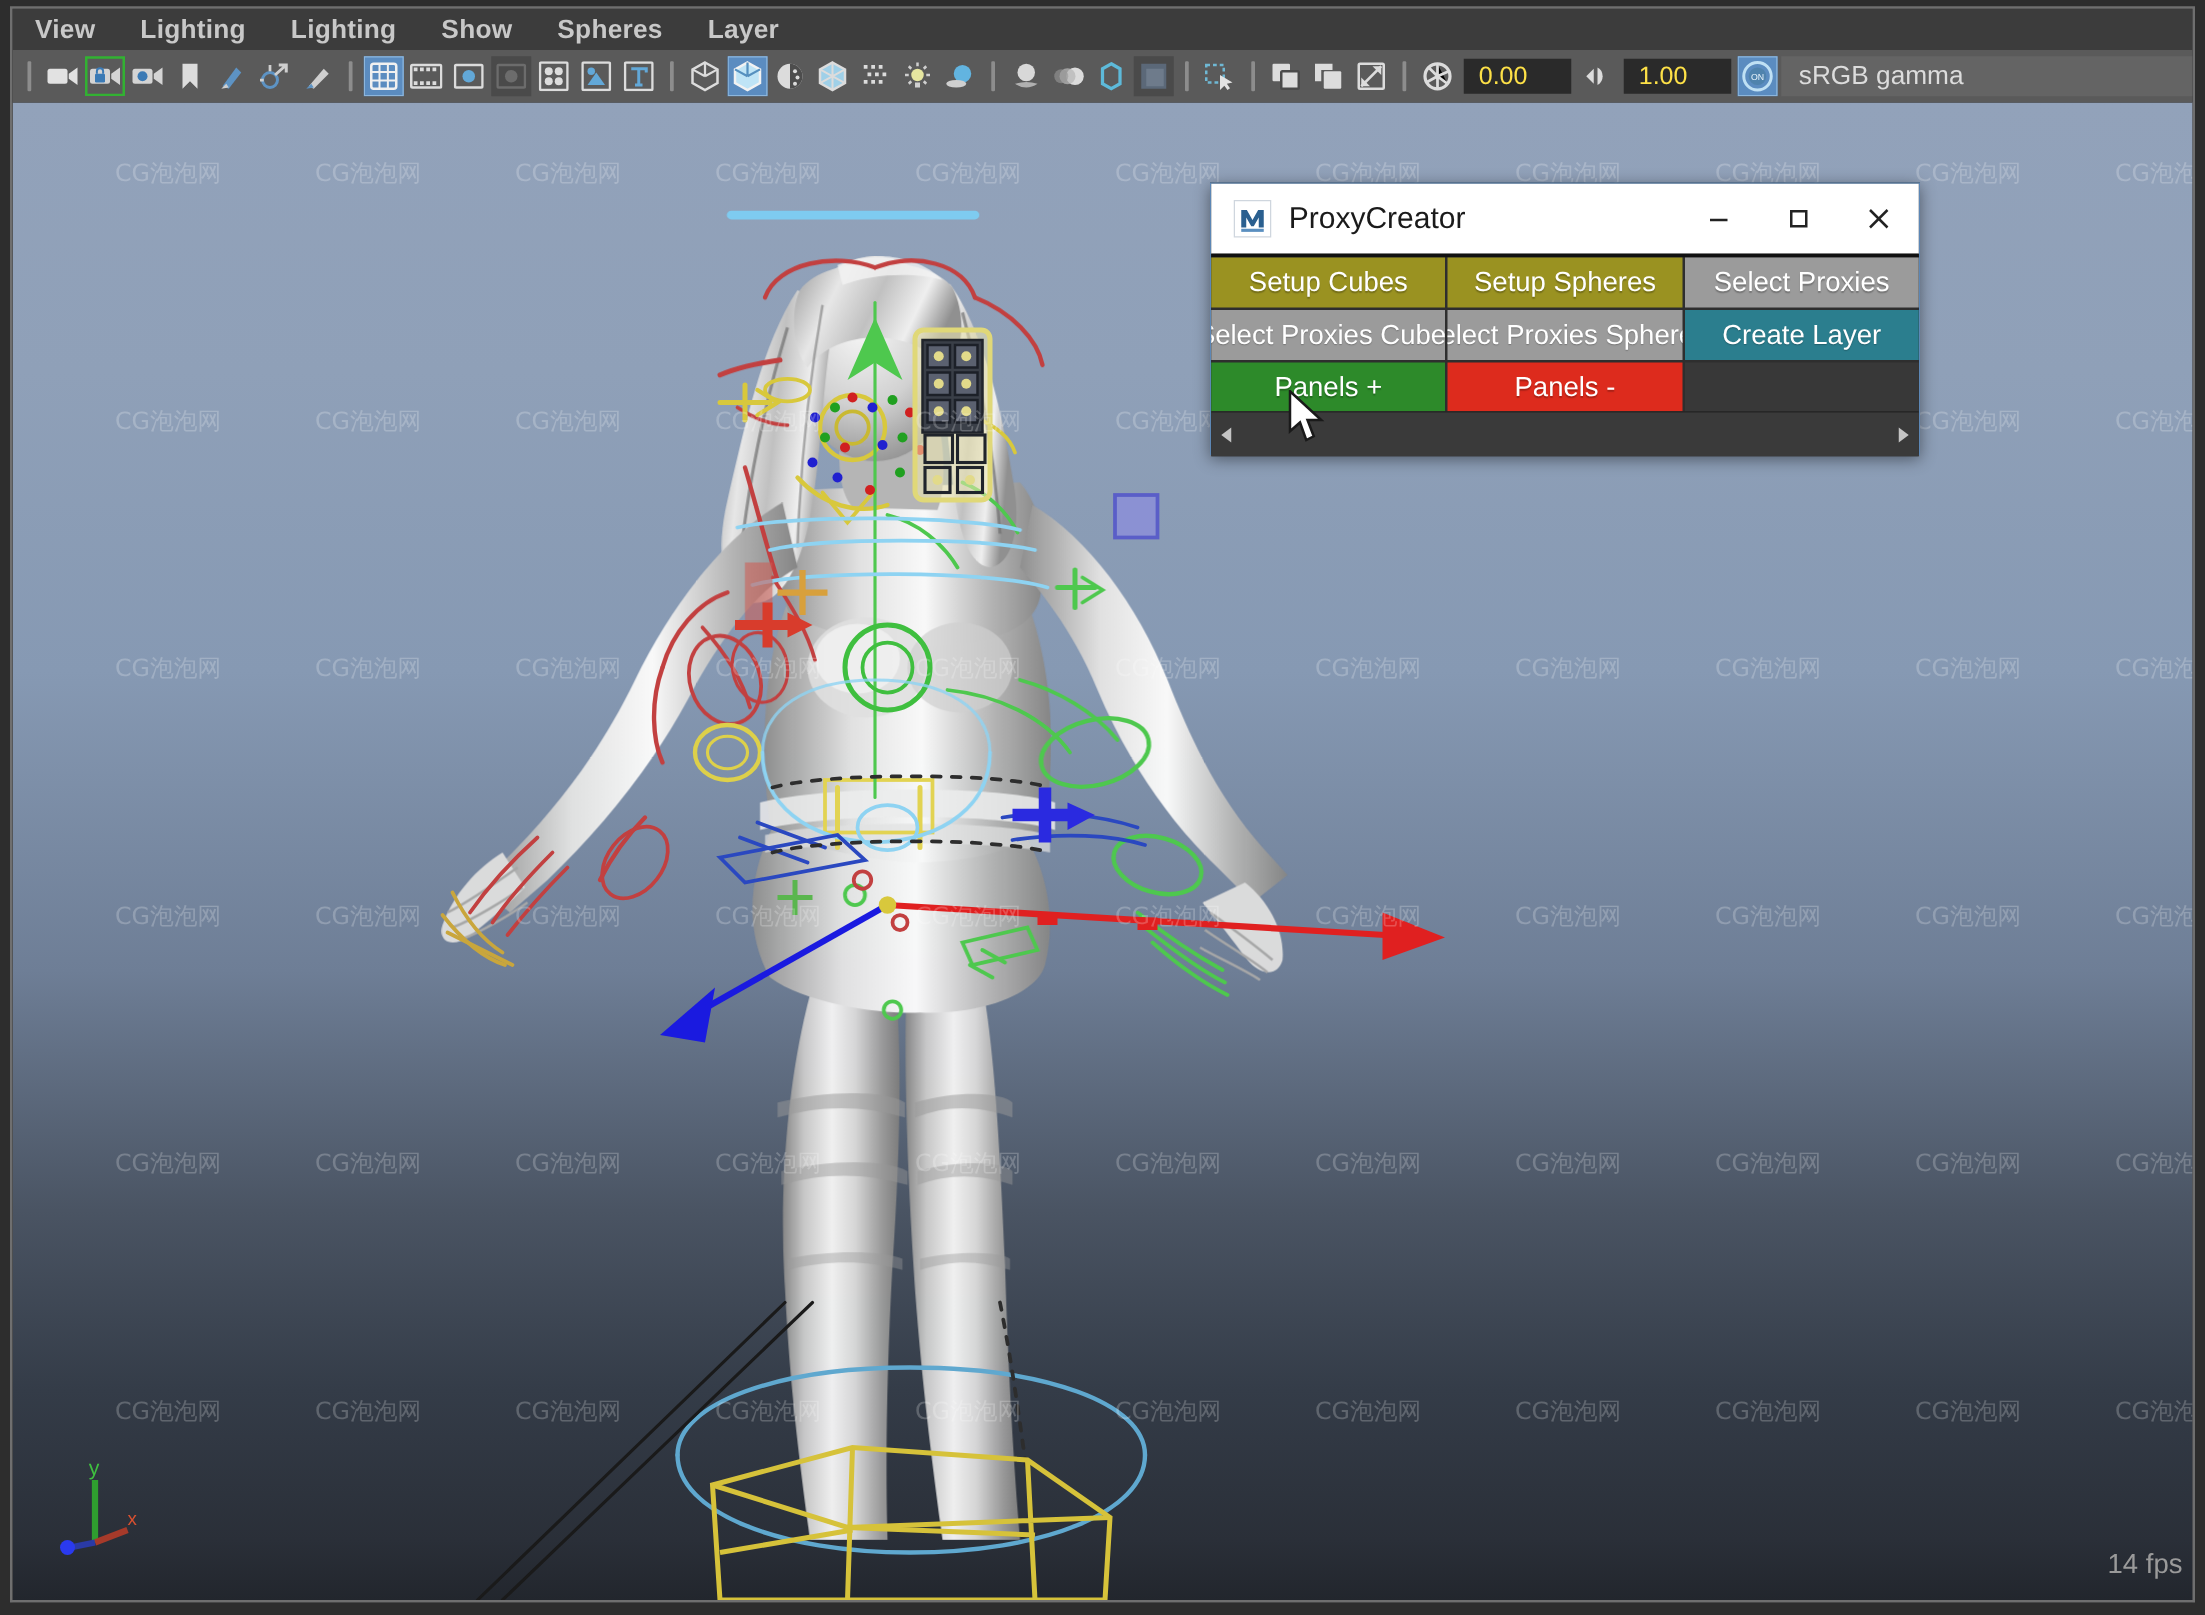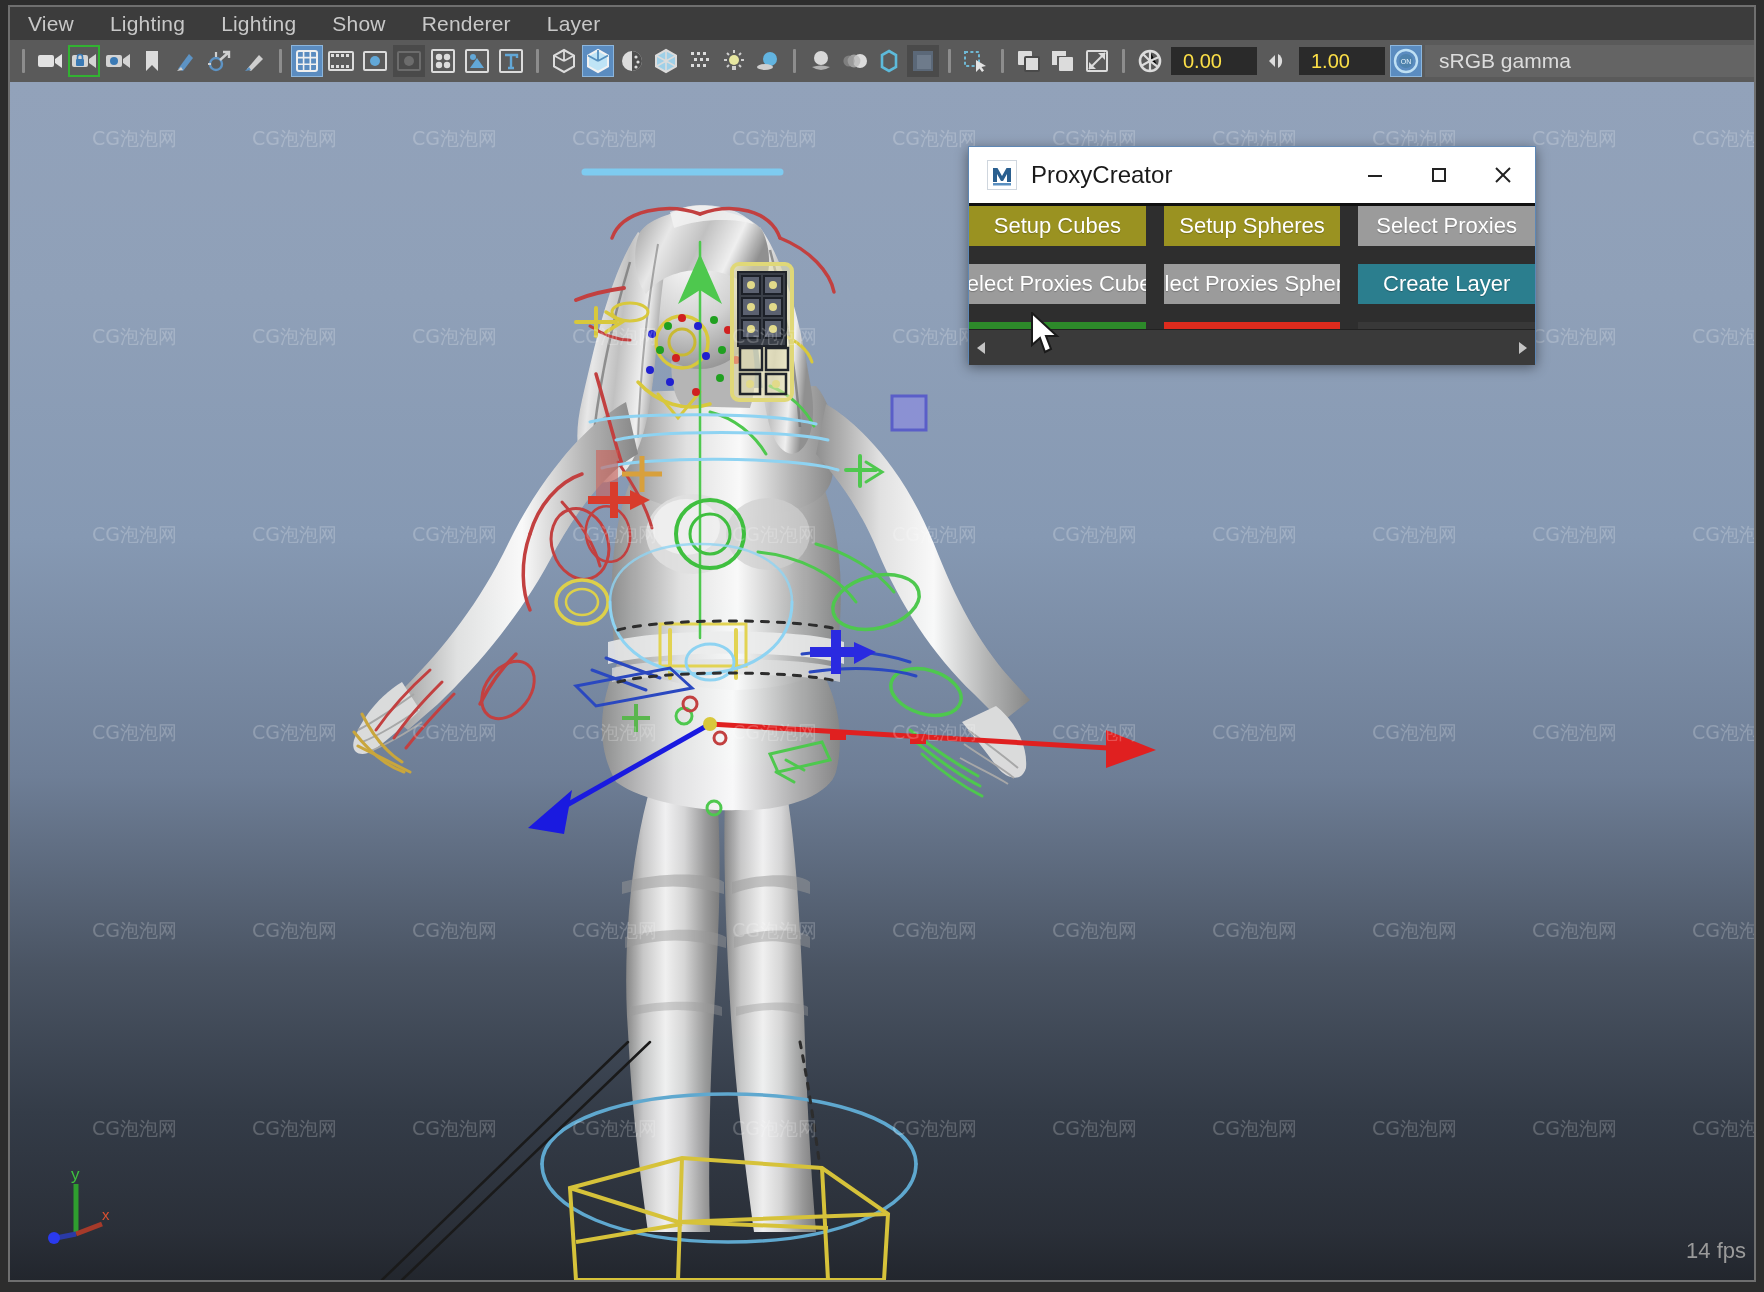--- a/index.html
+++ b/index.html
@@ -36,20 +36,21 @@
 
   
   .menubar {
     position: absolute;
     left: 10px; top: 7px;
     width: 1744px; height: 33px;
     background: #3c3c3c;
     display: flex;
     align-items: center;
     z-index: 20;
+    font-weight: bold;
   }
   .menu-item {
     color: #c8c8c8;
     font-size: 21px;
     padding: 0 18px;
     line-height: 33px;
     white-space: nowrap;
     letter-spacing: 0.2px;
     cursor: default;
   }
@@ -218,21 +219,21 @@
     position: relative;
     height: 162px;
     background: #2e2e2e;
     box-sizing: border-box;
     border-top: 3px solid #111;
   }
   .pw-grid {
     display: grid;
     grid-template-columns: 1fr 1fr 1fr;
     grid-template-rows: 40px 40px 40px;
-    gap: 18px;
+    gap: 2px;
     background: #2e2e2e;
   }
   .pw-btn {
     display: flex;
     align-items: center;
     justify-content: center;
     font-size: 22px;
     color: #ffffff;
     white-space: nowrap;
     overflow: hidden;
@@ -610,21 +611,21 @@
     </div>
 
     <div class="fps-label">14 fps</div>
   </div>
 
   <div class="menubar">
     <div class="menu-item">View</div>
     <div class="menu-item">Lighting</div>
     <div class="menu-item">Lighting</div>
     <div class="menu-item">Show</div>
-    <div class="menu-item">Renderer</div>
+    <div class="menu-item">Spheres</div>
     <div class="menu-item">Layer</div>
   </div>
 
   <div class="toolbar">
 
     <div class="tb-sep"></div>
 
     <div class="tb-btn">
       <svg width="26" height="20" viewBox="0 0 26 20">
           <rect x="1" y="4" width="16" height="12" rx="2" fill="#e2e2e2"></rect>

